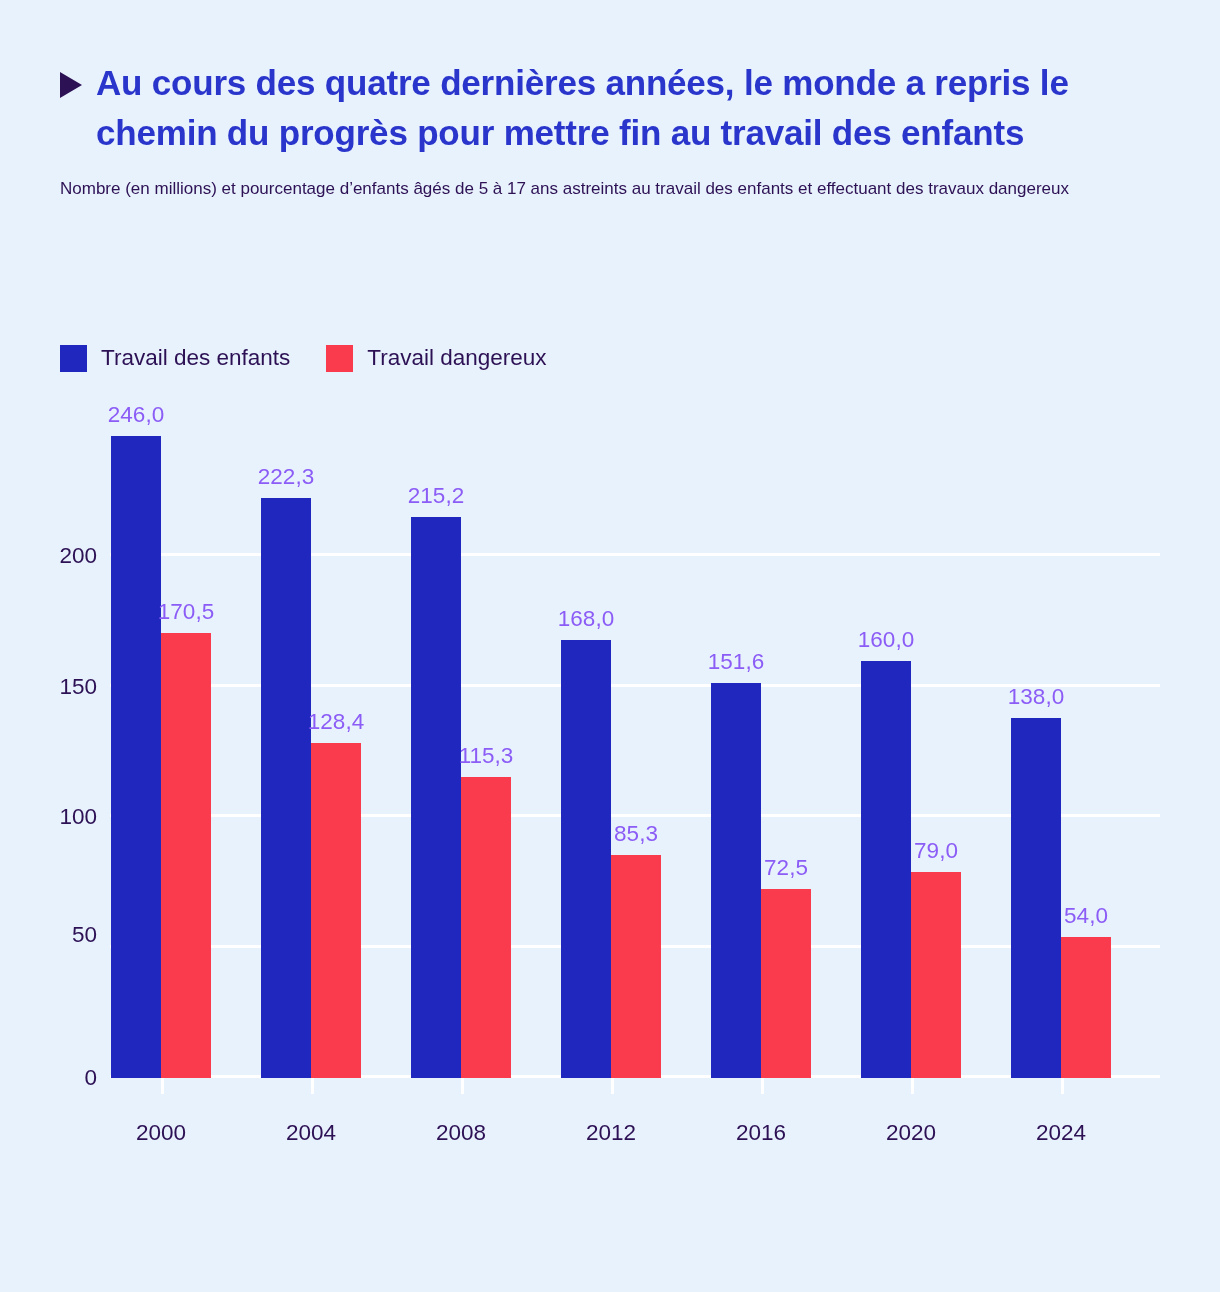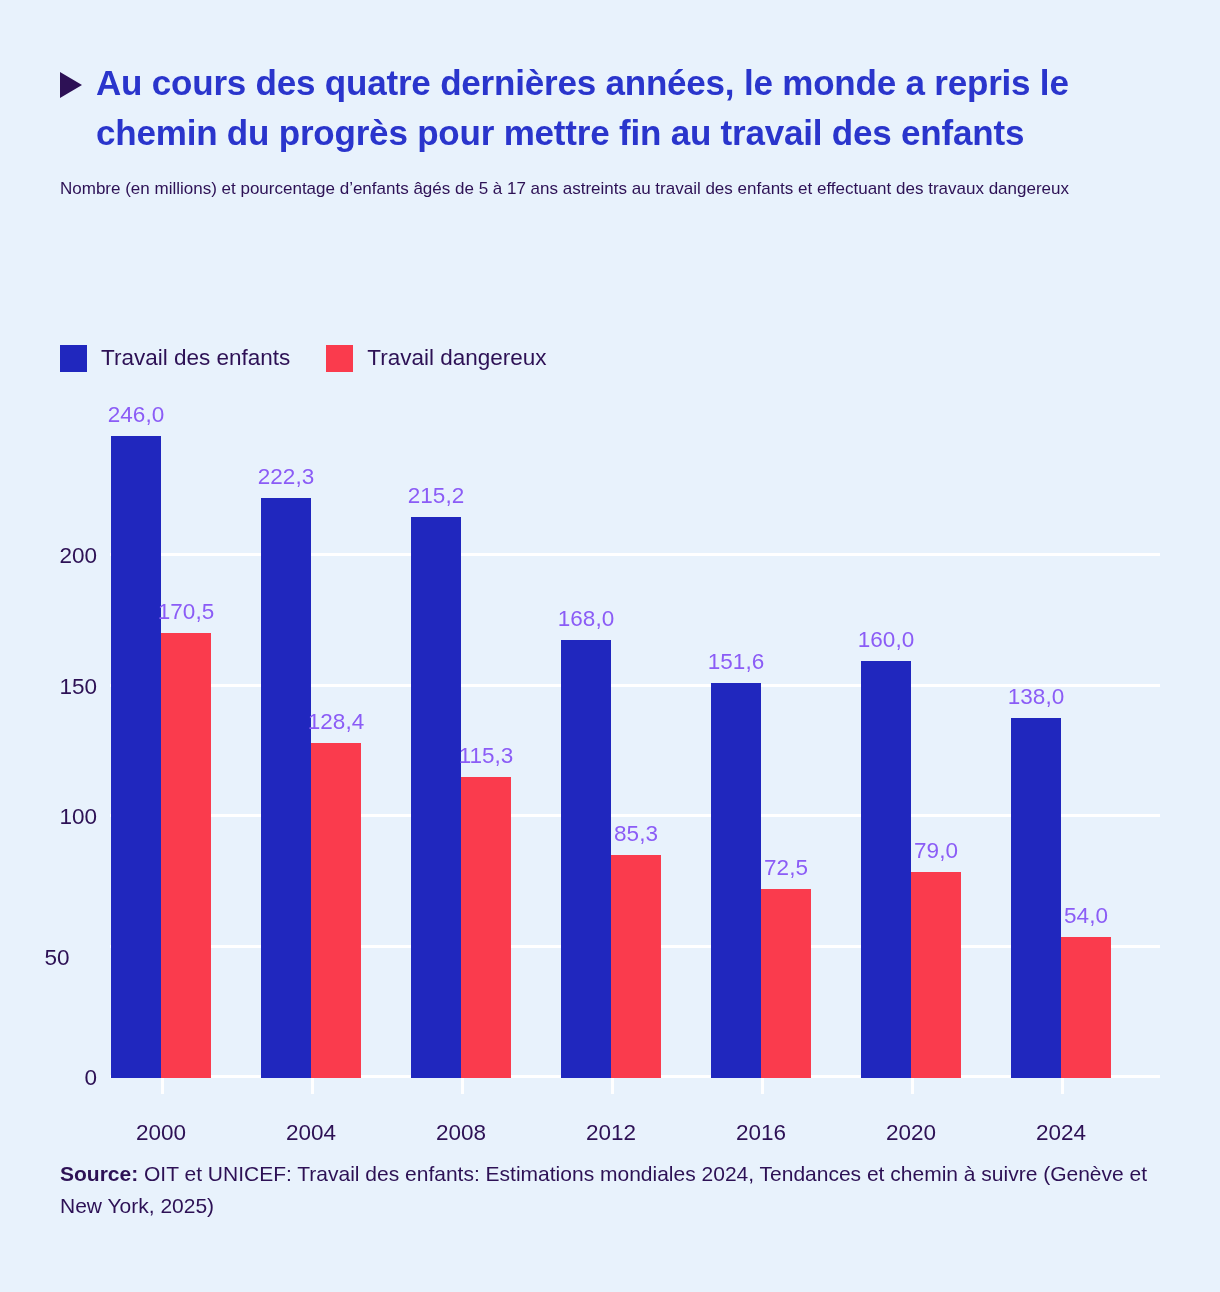--- a/index.html
+++ b/index.html
@@ -182,21 +182,21 @@
       <span class="legend-swatch" style="background:#fa3b4d"></span>
       <span class="legend-label">Travail dangereux</span>
     </div>
   </div>
 
   <div class="chart">
     <div class="plot" id="plot">
         <div class="gridline axis0" style="bottom: 0px;"></div>
         <div class="ytick-label" style="bottom: 0px; top: auto; transform: translateY(50%);">0</div>
         <div class="gridline" style="bottom: 130.435px;"></div>
-        <div class="ytick-label" style="bottom: 120px; top: auto; transform: translateY(50%); text-align: center;">50</div>
+        <div class="ytick-label" style="bottom: 143px; top: auto; transform: translateY(50%);">50</div>
         <div class="gridline" style="bottom: 260.87px;"></div>
         <div class="ytick-label" style="bottom: 260.87px; top: auto; transform: translateY(50%);">100</div>
         <div class="gridline" style="bottom: 391.304px;"></div>
         <div class="ytick-label" style="bottom: 391.304px; top: auto; transform: translateY(50%);">150</div>
         <div class="gridline" style="bottom: 521.739px;"></div>
         <div class="ytick-label" style="bottom: 521.739px; top: auto; transform: translateY(50%);">200</div>
         <div class="bar" style="left: 1px; width: 50px; height: 641.739px; background: rgb(32, 39, 190);"></div>
         <div class="bar-label" style="left: 26px; bottom: 649.739px;">246,0</div>
         <div class="bar" style="left: 51px; width: 50px; height: 444.783px; background: rgb(250, 59, 77);"></div>
         <div class="bar-label" style="left: 76px; bottom: 452.783px;">170,5</div>
@@ -234,17 +234,14 @@
         <div class="xtick-label" style="left: 801px;">2020</div>
         <div class="bar" style="left: 901px; width: 50px; height: 360px; background: rgb(32, 39, 190);"></div>
         <div class="bar-label" style="left: 926px; bottom: 368px;">138,0</div>
         <div class="bar" style="left: 951px; width: 50px; height: 140.87px; background: rgb(250, 59, 77);"></div>
         <div class="bar-label" style="left: 976px; bottom: 148.87px;">54,0</div>
         <div class="xtick" style="left: 951px;"></div>
         <div class="xtick-label" style="left: 951px; text-align: center;">2024</div>
       </div>
   </div>
 
-  <div class="source">
-    <b>Source:</b><span> OIT et UNICEF: Travail des enfants: Estimations mondiales 2024, Tendances et chemin à suivre (Genève et New York, 2025)</span>
-  </div>
 
 </div>
 
 </body></html>

